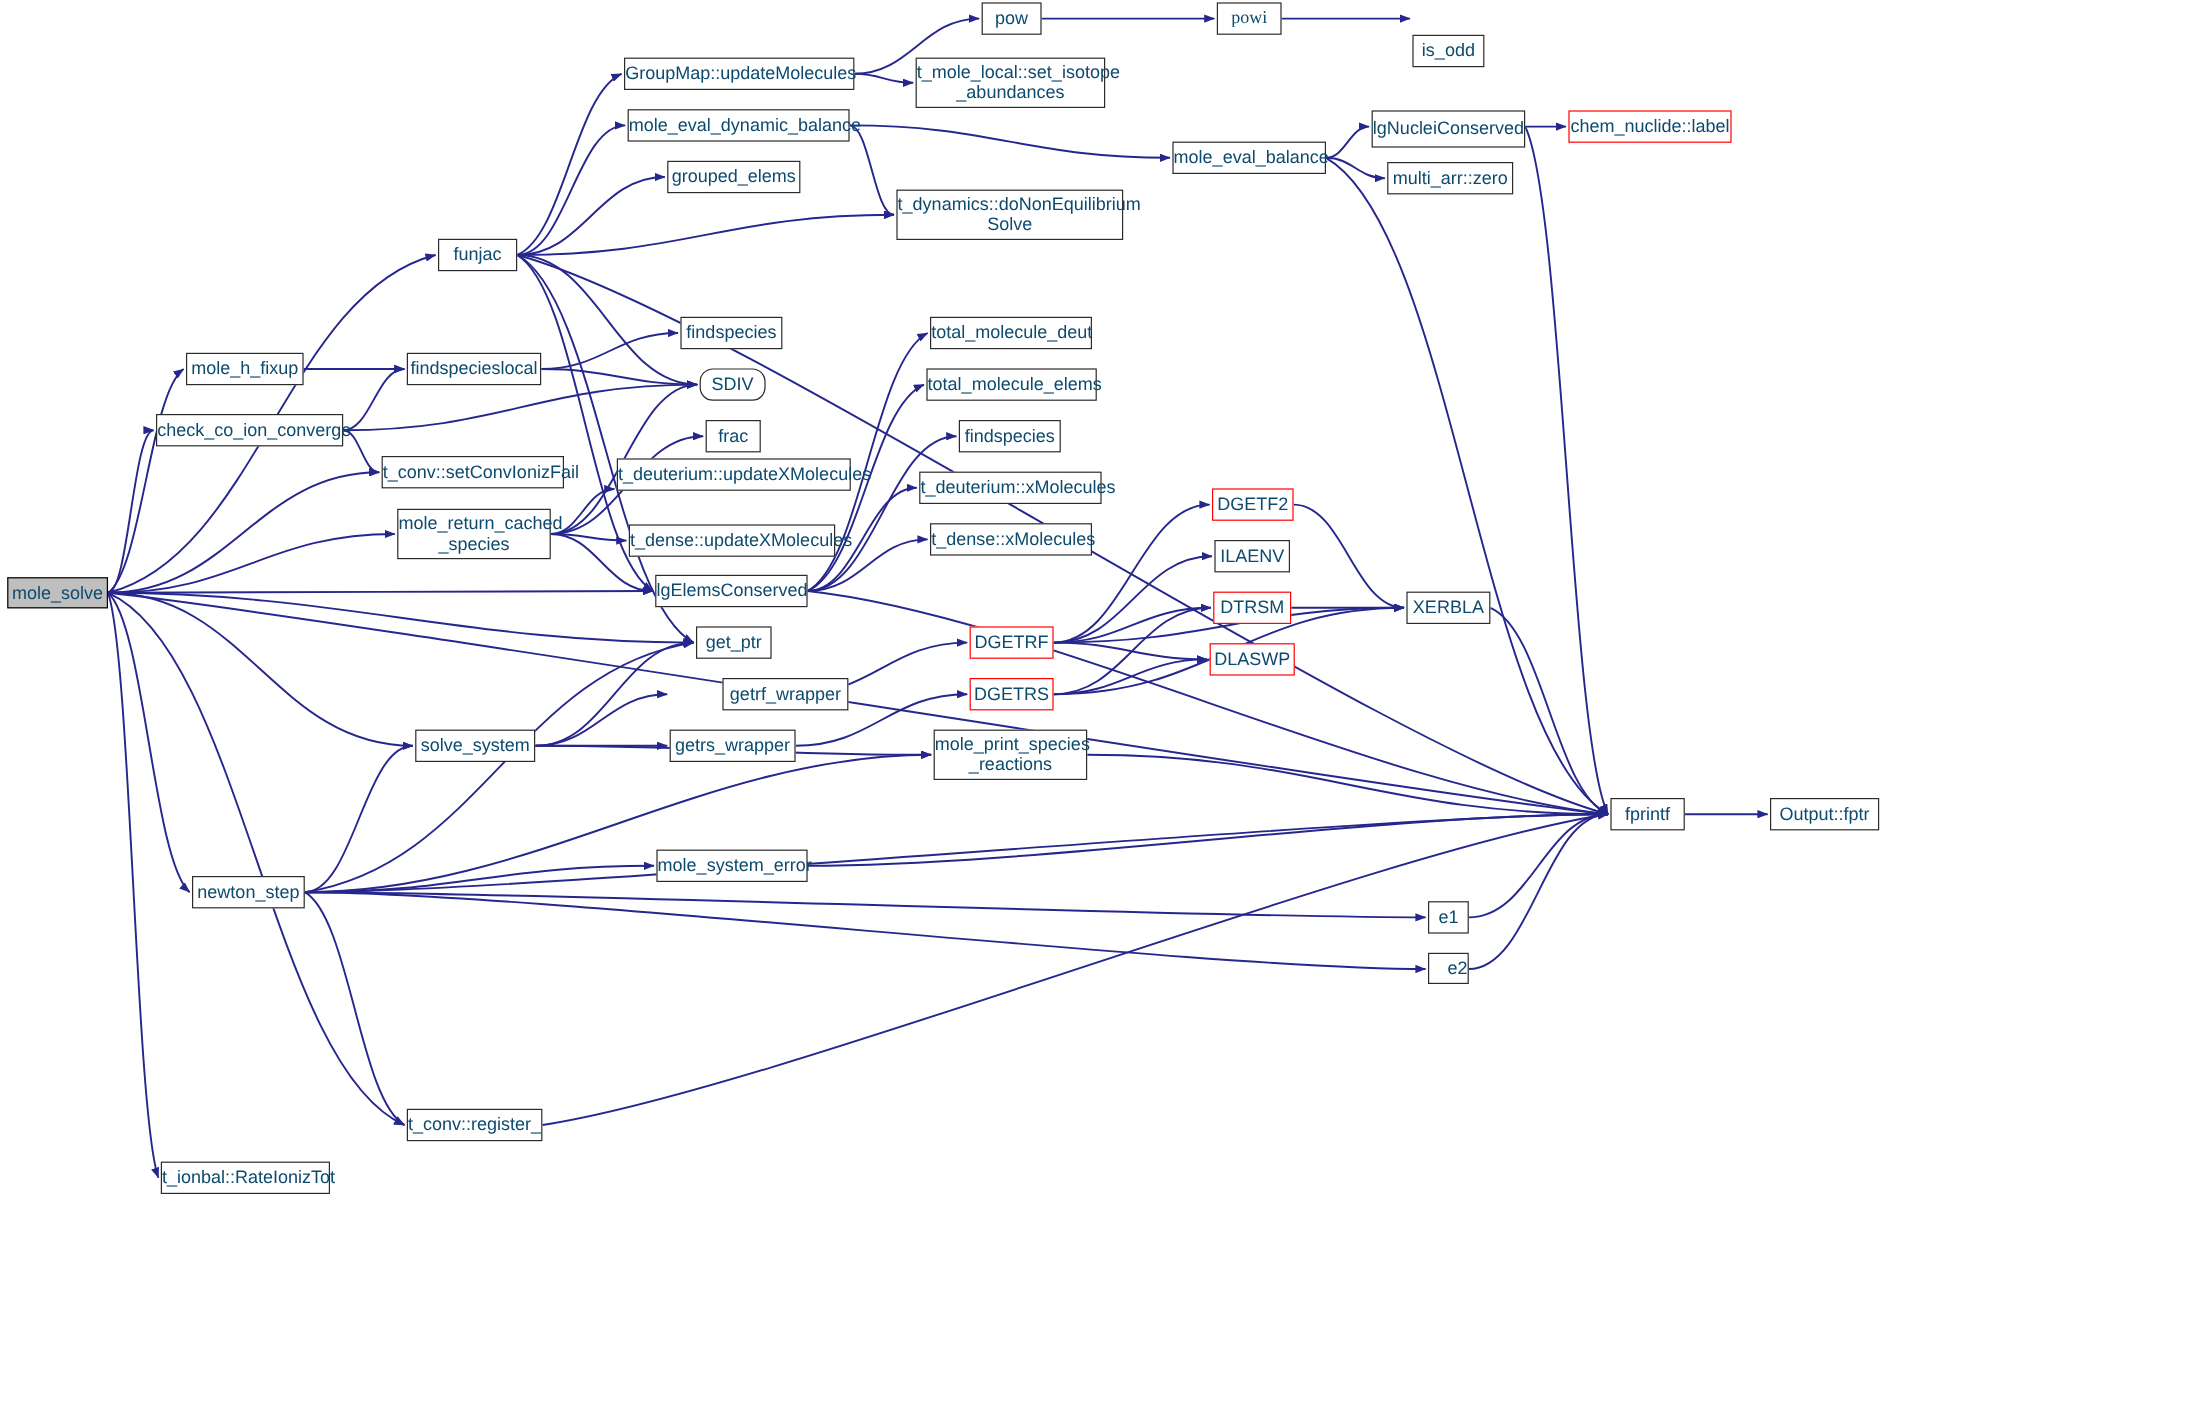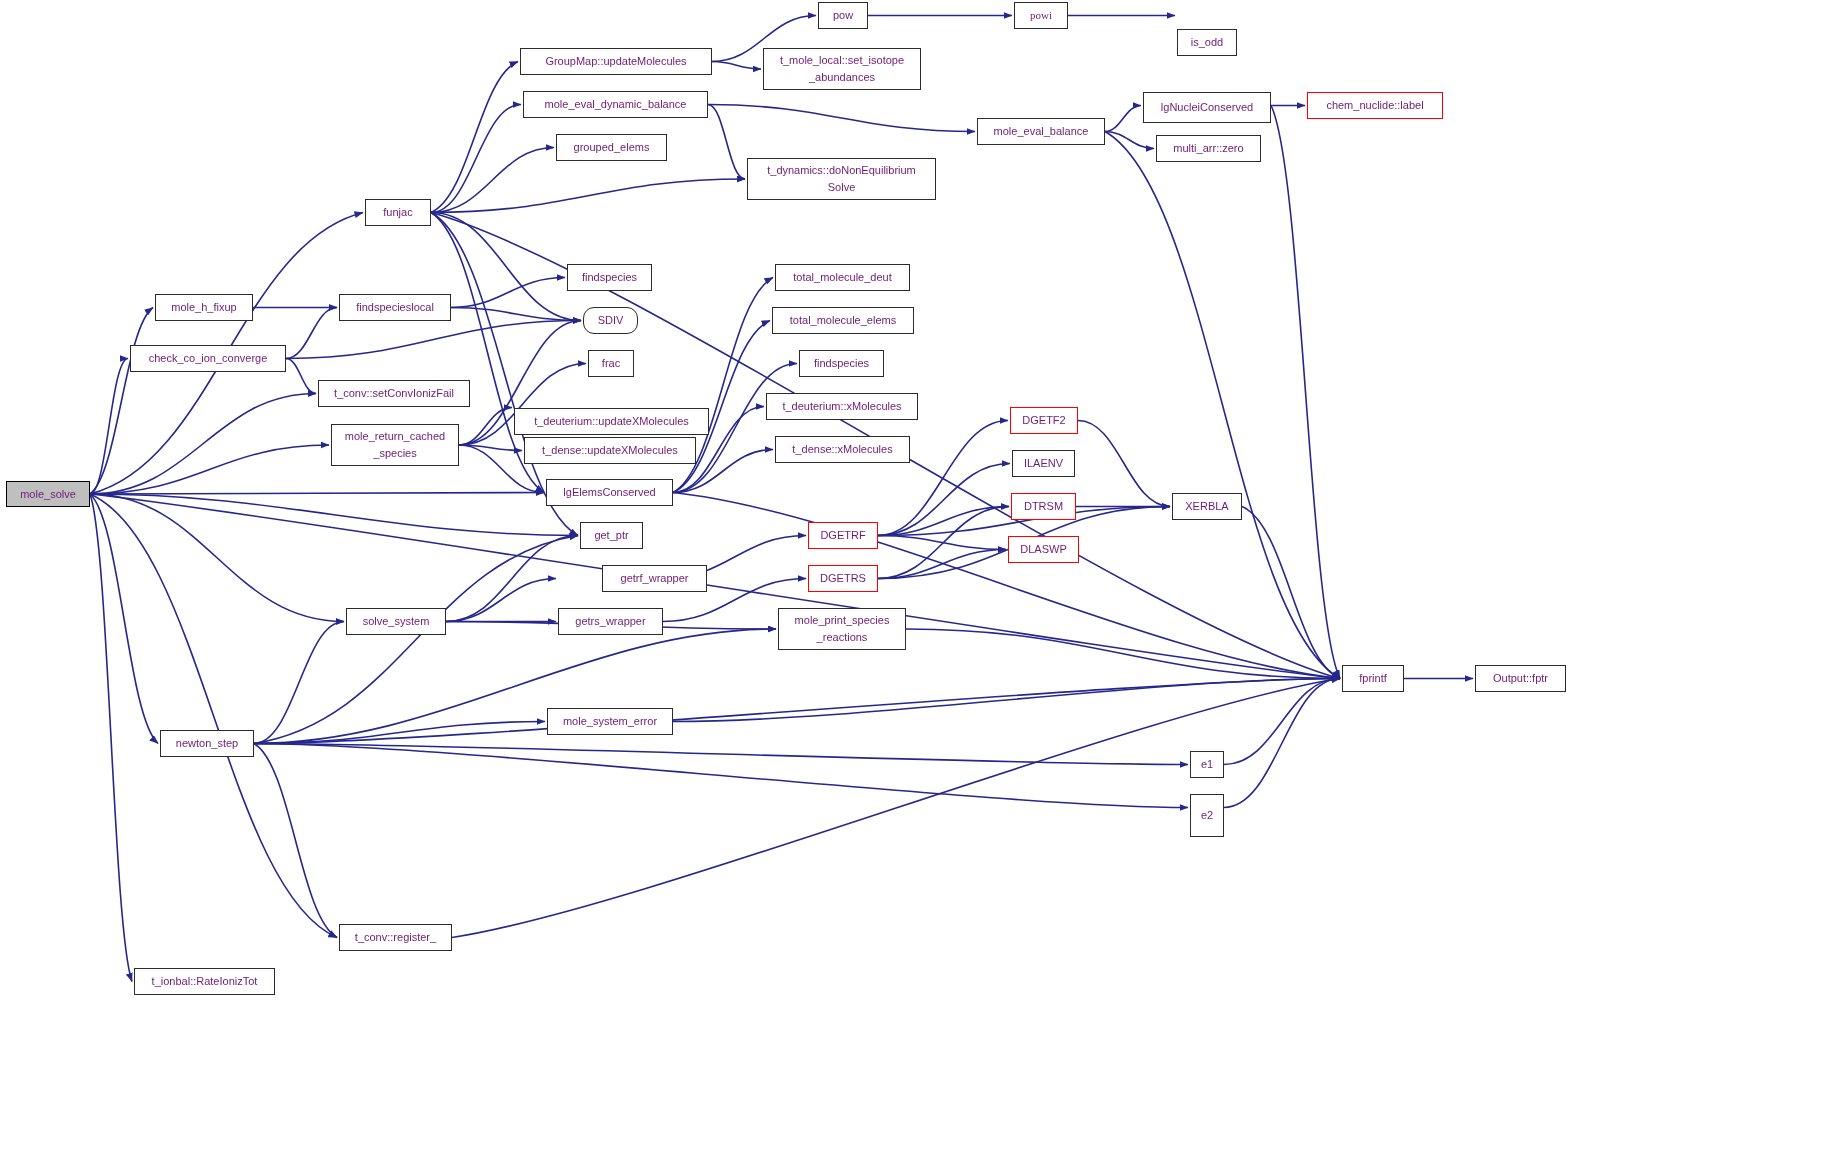--- a/index.html
+++ b/index.html
@@ -1,22 +1,22 @@
 <!DOCTYPE html>
 <html><head>
 <meta charset="utf-8">
 <style>
   html,body{margin:0;padding:0;background:#ffffff;}
   #stage{position:relative;width:1843px;height:1172px;background:#ffffff;
          font-family:"Liberation Sans",sans-serif;overflow:hidden;}
   svg{position:absolute;left:0;top:0;width:1843px;height:1172px;}
   .nodebox{position:absolute;box-sizing:border-box;background:#ffffff;
            border:1px solid #2b2b2b;display:flex;align-items:center;
-           justify-content:center;text-align:center;color:#701a75;
-           font-family:"Liberation Sans",sans-serif;font-size:11px;
+           justify-content:center;text-align:center;color:#0c4a6e;
+           font-family:"Liberation Sans",sans-serif;font-size:15px;
            line-height:17px;letter-spacing:0px;white-space:pre-line;
            cursor:pointer;}
   .nodebox.red{border-color:#ff0000;}
   .nodebox.root{background:#bfbfbf;border-color:#000000;}
   .nodebox span{display:block;width:100%;}
 </style>
 </head>
 <body>
 
 <div id="stage">
@@ -125,21 +125,21 @@
       <div class="nodebox" style="left: 556px; top: 134px; width: 111px; height: 27px; align-items: center;"><span>grouped_elems</span></div>
       <div class="nodebox" style="left: 747px; top: 158px; width: 189px; height: 42px;"><span>t_dynamics::doNonEquilibrium
 Solve</span></div>
       <div class="nodebox" style="left: 567px; top: 264px; width: 85px; height: 27px;"><span>findspecies</span></div>
       <div class="nodebox" style="left: 155px; top: 294px; width: 98px; height: 27px;"><span>mole_h_fixup</span></div>
       <div class="nodebox" style="left: 339px; top: 294px; width: 112px; height: 27px;"><span>findspecieslocal</span></div>
       <div class="nodebox" style="left: 583px; top: 307px; width: 55px; height: 27px; border-radius: 11px;"><span>SDIV</span></div>
       <div class="nodebox" style="left: 130px; top: 345px; width: 156px; height: 27px;"><span>check_co_ion_converge</span></div>
       <div class="nodebox" style="left: 588px; top: 350px; width: 46px; height: 27px;"><span>frac</span></div>
       <div class="nodebox" style="left: 318px; top: 380px; width: 152px; height: 27px;"><span>t_conv::setConvIonizFail</span></div>
-      <div class="nodebox" style="left: 514px; top: 408px; width: 195px; height: 27px; justify-content: flex-end;"><span>t_deuterium::updateXMolecules</span></div>
+      <div class="nodebox" style="left: 514px; top: 382px; width: 195px; height: 27px; justify-content: flex-end;"><span>t_deuterium::updateXMolecules</span></div>
       <div class="nodebox" style="left: 331px; top: 424px; width: 128px; height: 42px;"><span>mole_return_cached
 _species</span></div>
       <div class="nodebox" style="left: 524px; top: 437px; width: 172px; height: 27px;"><span>t_dense::updateXMolecules</span></div>
       <div class="nodebox" style="left: 775px; top: 264px; width: 135px; height: 27px;"><span>total_molecule_deut</span></div>
       <div class="nodebox" style="left: 772px; top: 307px; width: 142px; height: 27px;"><span>total_molecule_elems</span></div>
       <div class="nodebox" style="left: 799px; top: 350px; width: 85px; height: 27px;"><span>findspecies</span></div>
       <div class="nodebox" style="left: 766px; top: 393px; width: 152px; height: 27px;"><span>t_deuterium::xMolecules</span></div>
       <div class="nodebox" style="left: 775px; top: 436px; width: 135px; height: 27px;"><span>t_dense::xMolecules</span></div>
       <div class="nodebox" style="left: 546px; top: 479px; width: 127px; height: 27px;"><span>lgElemsConserved</span></div>
       <div class="nodebox red" style="left: 1010px; top: 407px; width: 68px; height: 27px;"><span>DGETF2</span></div>
@@ -153,17 +153,17 @@
       <div class="nodebox red" style="left: 808px; top: 565px; width: 70px; height: 27px;"><span>DGETRS</span></div>
       <div class="nodebox" style="left: 346px; top: 608px; width: 100px; height: 27px;"><span>solve_system</span></div>
       <div class="nodebox" style="left: 558px; top: 608px; width: 105px; height: 27px;"><span>getrs_wrapper</span></div>
       <div class="nodebox" style="left: 778px; top: 608px; width: 128px; height: 42px;"><span>mole_print_species
 _reactions</span></div>
       <div class="nodebox" style="left: 1342px; top: 665px; width: 62px; height: 27px;"><span>fprintf</span></div>
       <div class="nodebox" style="left: 1475px; top: 665px; width: 91px; height: 27px;"><span>Output::fptr</span></div>
       <div class="nodebox" style="left: 547px; top: 708px; width: 126px; height: 27px;"><span>mole_system_error</span></div>
       <div class="nodebox" style="left: 160px; top: 730px; width: 94px; height: 27px;"><span>newton_step</span></div>
       <div class="nodebox" style="left: 1190px; top: 751px; width: 34px; height: 27px;"><span>e1</span></div>
-      <div class="nodebox" style="left: 1190px; top: 794px; width: 34px; height: 43px;"><span>e2</span></div>
+      <div class="nodebox" style="left: 1190px; top: 794px; width: 34px; height: 26px; text-align: right;"><span>e2</span></div>
       <div class="nodebox" style="left: 339px; top: 924px; width: 113px; height: 27px;"><span>t_conv::register_</span></div>
       <div class="nodebox" style="left: 134px; top: 968px; width: 141px; height: 27px;"><span>t_ionbal::RateIonizTot</span></div>
     </div>
 </div>
 
 </body></html>

